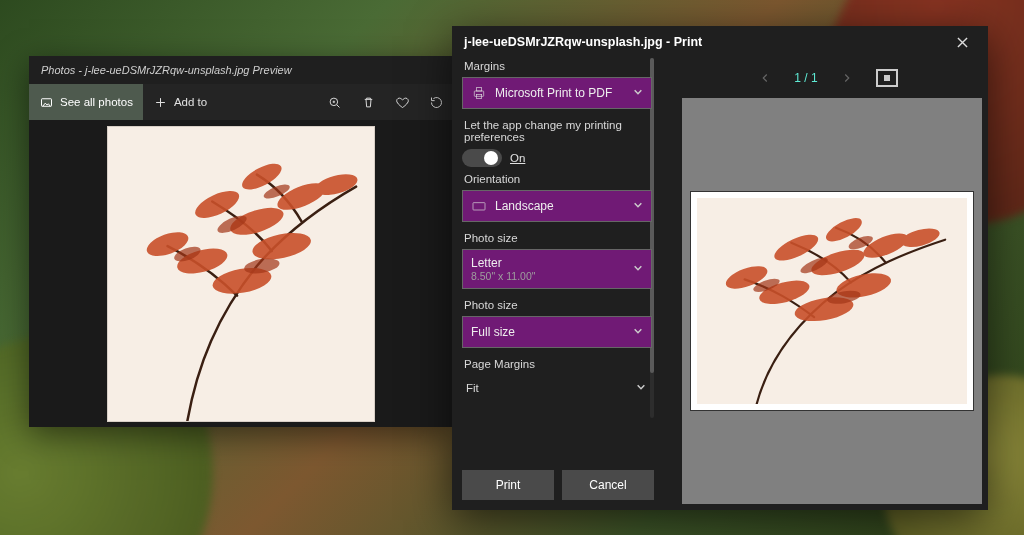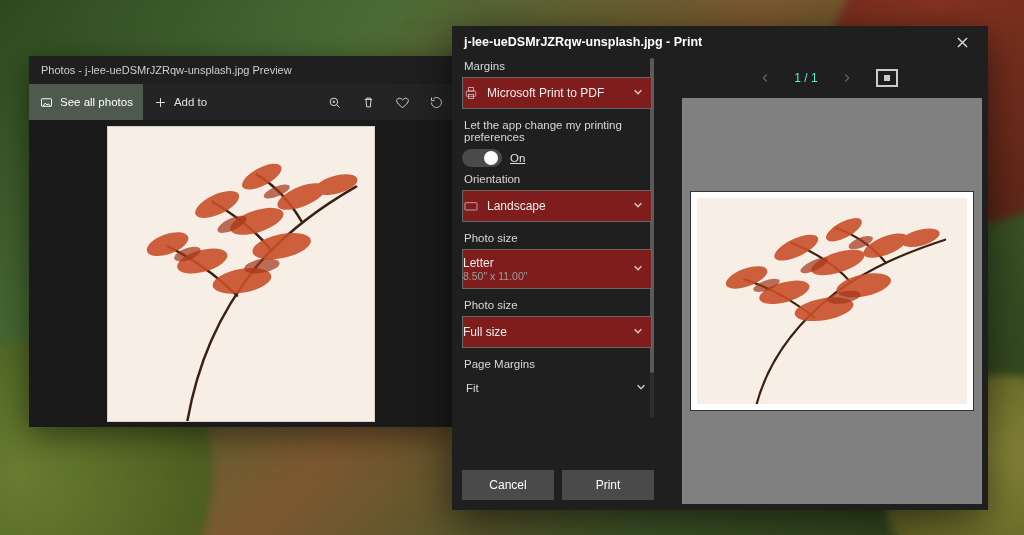--- a/index.html
+++ b/index.html
@@ -10,21 +10,21 @@
   .bg-leaf { position: absolute; filter: blur(4px); opacity: 0.9; }
   .bg-leaf.l1 { background: radial-gradient(circle at 30% 30%, #8b3020, #5a2015); width: 280px; height: 280px; border-radius: 40% 60% 50% 40%; top: -60px; right: -80px; transform: rotate(25deg);}
   .bg-leaf.l2 { background: radial-gradient(circle at 40% 40%, #6a8030, #3a5018); width: 320px; height: 320px; border-radius: 50% 40% 60%; bottom: -120px; left: -100px; transform: rotate(-15deg);}
   .bg-leaf.l3 { background: radial-gradient(circle at 50% 40%, #9a9540, #5a5a20); width: 200px; height: 200px; border-radius: 60% 40%; bottom: -40px; right: -60px;}
 
   
   .photos-window {
     position: absolute; left: 29px; top: 56px; width: 424px; height: 371px;
     background: #1f1f1f; color: #e6e6e6; box-shadow: 0 8px 30px rgba(0,0,0,0.5);
   }
-  .photos-title { height: 28px; line-height: 28px; padding-left: 12px; font-size: 11px; color: #cfcfcf; background: #1f1f1f;}
+  .photos-title { height: 28px; line-height: 28px; padding-left: 12px; font-size: 11px; color: #cfcfcf; background: #1f1f1f; font-style: italic;}
   .photos-toolbar { height: 36px; display: flex; align-items: center; background: #242424;}
   .see-all { height: 36px; padding: 0 10px; display: flex; align-items: center; gap: 6px; background: #4e5a4e; font-size: 11.5px; color: #fff;}
   .addto { height: 36px; padding: 0 10px; display: flex; align-items: center; gap: 6px; font-size: 11.5px; color: #e0e0e0;}
   .photos-toolbar .spacer { flex: 1; }
   .tb-btn { width: 34px; height: 36px; display: flex; align-items: center; justify-content: center; color: #d8d8d8;}
   .tb-btn svg, .see-all svg, .addto svg { width: 15px; height: 15px; stroke: currentColor; fill: none; stroke-width: 1.6; }
   .photos-canvas { height: calc(100% - 64px); background: #1a1a1a; display: flex; align-items: flex-start; justify-content: center; padding-top: 6px;}
   .photo-img { width: 268px; height: 296px; background: #f7eee5; border: 1px solid #d8cfc6; position: relative; overflow: hidden;}
 
   
@@ -36,21 +36,21 @@
   .pd-title .close { margin-left: auto; width: 28px; height: 28px; display: flex; align-items: center; justify-content: center; color: #ddd;}
   .pd-title .close svg { width: 11px; height: 11px; stroke: currentColor; stroke-width: 1.5;}
   .pd-body { display: flex; height: calc(100% - 32px);}
   .pd-settings { width: 212px; padding: 0 10px 0 10px; display: flex; flex-direction: column; position: relative;}
   .scroll-col { overflow: hidden; position: relative; flex: 1; padding-right: 4px;}
   .scrollbar { position: absolute; right: 0; top: 0; width: 4px; height: 360px; background: #2d2d2d; border-radius: 2px;}
   .scroll-thumb { position: absolute; right: 0; top: 0; width: 4px; height: 315px; background: #5a5a5a; border-radius: 2px;}
 
   .label { font-size: 11.5px; color: #d8d8d8; margin: 10px 0 5px 2px;}
   .label.first { margin-top: 2px;}
-  .select { width: 190px; height: 32px; border: 1px solid #666; background: #7f1d1d; display: flex; align-items: center; padding: 0 0; position: relative; color: #eee; font-size: 12px;}
+  .select { width: 190px; height: 32px; border: 1px solid #666; background: #701a75; display: flex; align-items: center; padding: 0 8px; position: relative; color: #eee; font-size: 12px;}
   .select.tall { height: 40px; flex-direction: column; align-items: flex-start; justify-content: center;}
   .select .sub { font-size: 10.5px; color: #9e9e9e;}
   .select .chev { position: absolute; right: 8px; top: 50%; transform: translateY(-50%);}
   .select svg.lead-icon { width: 16px; height: 16px; margin-right: 8px; stroke: #ddd; fill: none;}
   .chev svg { width: 10px; height: 10px; stroke: #ccc; fill: none; stroke-width: 1.8;}
   .collapsible { display:flex; align-items:center; justify-content:space-between; width:190px; padding: 2px 8px 2px 2px;}
 
   .toggle-row { display: flex; align-items: center; gap: 8px; margin-top: 6px;}
   .toggle { width: 40px; height: 18px; border-radius: 10px; background: #4a4a4a; position: relative;}
   .toggle .knob { position: absolute; width: 14px; height: 14px; border-radius: 50%; background: #fff; top: 2px; left: 22px;}
@@ -219,24 +219,24 @@
         <div class="label collapsible">
            <span>Fit</span>
            <span class="chev"><svg viewBox="0 0 12 12">
                 <path d="M2 4l4 4 4-4"></path>
               </svg></span>
         </div>
       </div>
 
       <div class="btn-row">
         <div class="btn">
+            <span>Print</span>
+          </div>
+        <div class="btn">
             <span>Cancel</span>
-          </div>
-        <div class="btn">
-            <span>Print</span>
           </div>
       </div>
     </div>
 
     <div class="pd-preview">
       <div class="preview-hdr">
         <div class="arrow">
             <svg viewBox="0 0 24 24">
               <path d="M15 6l-6 6 6 6"></path>
             </svg>

